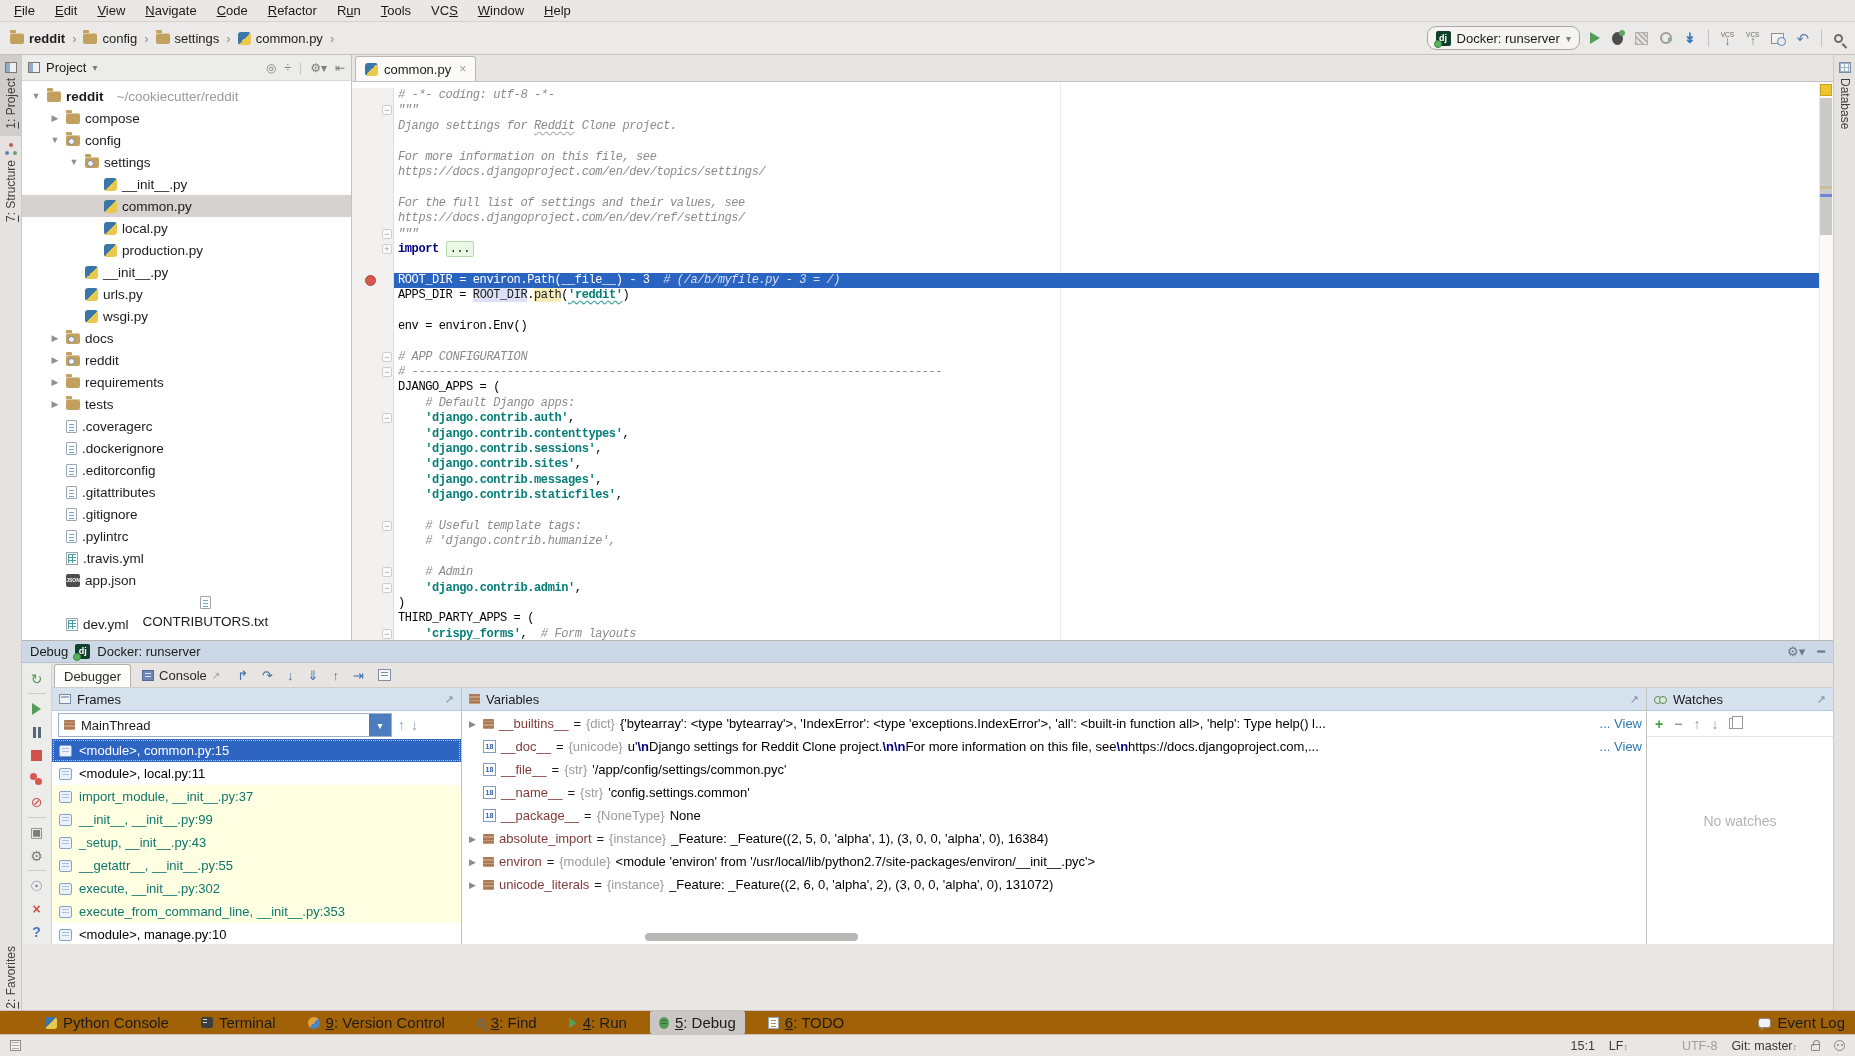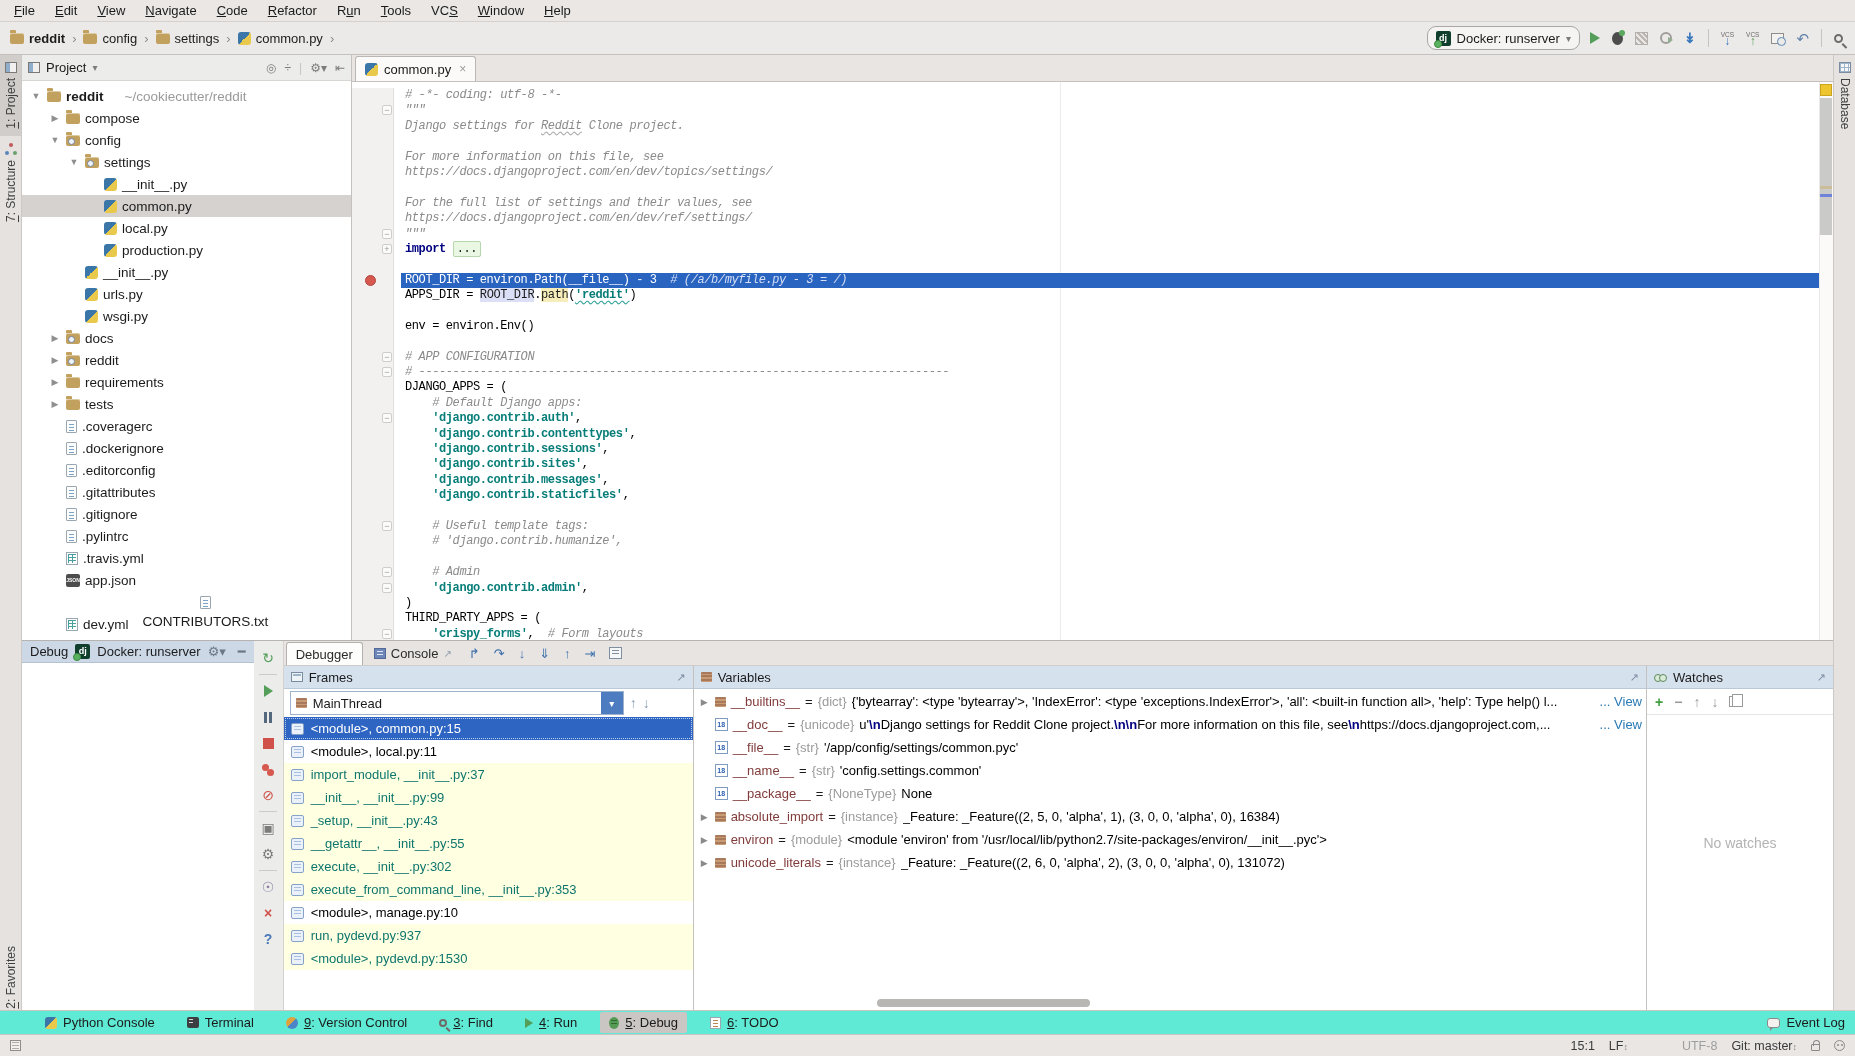--- a/index.html
+++ b/index.html
@@ -64,21 +64,21 @@
       repeating-linear-gradient(to right,#9eb4c8 0 1px,transparent 1px 4px),#f4f6f8; flex:none; }
 
   
   #project { position:absolute; left:22px; top:55px; width:330px; height:585px; background:#ffffff; border-right:1px solid #c4c1be; display:flex; flex-direction:column; }
   #project-header { height:26px; background:#ececea; border-bottom:1px solid #d8d6d3; display:flex; align-items:center; padding:0 6px; gap:6px; flex:none; }
   #project-header .ph-icons { margin-left:auto; display:flex; align-items:center; gap:8px; color:#7c7c7c; font-size:12px; }
   #tree { flex:1; overflow:hidden; padding-top:4px; }
   .tree-row { height:22px; display:flex; align-items:center; gap:5px; white-space:nowrap; font-size:13.5px; }
   .tree-row.selected { background:#d5d2d0; }
   .tw-exp { width:12px; text-align:center; color:#8f8f8f; font-size:9px; flex:none; }
-  .tree-path { color:#9a9a9a; margin-left:16px; }
+  .tree-path { color:#9a9a9a; margin-left:8px; }
   .tree-label.bold { font-weight:bold; }
 
   .fico { position:relative; flex:none; }
   .fico.folder, .fico.folder-pkg { width:14px; height:11px; background:#c2a05e; border-radius:2px; margin-top:1px; box-shadow:inset 0 1px 0 rgba(255,255,255,.45); }
   .fico.folder::before, .fico.folder-pkg::before { content:""; position:absolute; left:0; top:-3px; width:6px; height:3px; background:#c2a05e; border-radius:1px 1px 0 0; }
   .fico.folder-pkg::after { content:""; position:absolute; left:2px; top:3px; width:5px; height:5px; border-radius:50%; background:#eef4fa; border:1px solid #77849b; }
   .fico.py { width:13px; height:13px; border-radius:3px; background:linear-gradient(135deg,#3b76a8 50%,#e9c94c 50%); }
   .fico.text { width:11px; height:13px; background:#fdfdfd; border:1px solid #9aa7b0; border-radius:1px; }
   .fico.text::after { content:""; position:absolute; left:2px; right:2px; top:3px; height:7px; background:repeating-linear-gradient(to bottom,#7ba3c8 0 1px,transparent 1px 3px); }
   .fico.yml { width:12px; height:13px; background:#fff; border:1px solid #9aa7b0; }
@@ -92,40 +92,40 @@
   #ed-tabs { height:27px; background:#e8e5e3; border-bottom:1px solid #c3c0bd; display:flex; align-items:flex-end; padding-left:3px; flex:none; }
   .ed-tab { height:25px; display:inline-flex; align-items:center; gap:6px; padding:0 9px; background:#fbfaf9; border:1px solid #b9b6b3; border-bottom:none; border-radius:3px 3px 0 0; font-size:13px; }
   .ed-tab .close { color:#9a9a9a; font-size:12px; margin-left:2px; }
   #ed-body { position:relative; flex:1; overflow:hidden; }
   #margin-guide { position:absolute; left:708px; top:0; bottom:0; width:1px; background:#ececec; }
   #code-lines { position:absolute; left:0; top:6px; right:14px; }
   .code-line { display:flex; height:15.4px; line-height:15.4px; font-family:"Liberation Mono","DejaVu Sans Mono",monospace; font-size:12px; letter-spacing:-0.4px; }
   .gut { width:42px; flex:none; background:#f2f1ef; border-right:1px solid #e0dedc; position:relative; }
   .bp-dot { position:absolute; left:13px; top:2px; width:11px; height:11px; border-radius:50%; background:#d6584f; border:1px solid #b14540; }
   .fold-mark { position:absolute; right:1px; top:2px; width:10px; height:10px; line-height:9px; text-align:center; font-size:9px; color:#9a9a9a; background:#fbfbfa; border:1px solid #cfcdca; border-radius:2px; font-family:"Liberation Sans",sans-serif; letter-spacing:0; }
-  .ctxt { white-space:pre; padding-left:4px; flex:1;margin-left:7px; }
+  .ctxt { white-space:pre; padding-left:4px; flex:1; }
   .code-line.hl .ctxt { background:#2a64c1; }
   .sg-c  { color:#8a8a8a; font-style:italic; }
   .sg-cw { color:#8a8a8a; font-style:italic; text-decoration:underline wavy #b0b0b0; text-underline-offset:2px; }
   .sg-k  { color:#000080; font-weight:bold; }
   .sg-p  { color:#000; }
   .sg-s  { color:#067d78; font-weight:bold; }
   .sg-sw { color:#067d78; font-weight:bold; text-decoration:underline wavy #3aa49e; text-underline-offset:2px; }
   .sg-fold { background:#eaf7e3; border:1px solid #b7d7ae; border-radius:2px; padding:0 3px; color:#1b1b1b; }
   .sg-w  { color:#ffffff; }
   .sg-wc { color:#d6dff5; font-style:italic; }
   .sg-hlb { background:#dbe0f6; }
   .sg-hly { background:#f6edbb; }
   #ed-scroll { position:absolute; right:0; top:0; bottom:0; width:14px; background:#fbfaf9; border-left:1px solid #ebe9e7; }
   #err-stripe { position:absolute; right:1px; top:2px; width:12px; height:12px; background:#eec52f; border:1px solid #c9a51e; }
   #ed-thumb { position:absolute; right:1px; top:16px; width:12px; height:137px; background:rgba(130,130,130,.40); }
   .stripe-mark { position:absolute; right:1px; width:12px; height:3px; }
 
   
-  #debug { position:absolute; left:22px; top:640px; right:22px; height:370px; background:#fff; border-top:1px solid #b6b3b0; display:flex; flex-direction:row; }
+  #debug { position:absolute; left:22px; top:640px; right:22px; height:304px; background:#fff; border-top:1px solid #b6b3b0; display:flex; flex-direction:column; }
   #debug-title { height:22px; background:#ccd8e6; border-bottom:1px solid #b4c2d2; display:flex; align-items:center; gap:7px; padding:0 8px; flex:none; }
   #debug-title .dt-right { margin-left:auto; display:flex; gap:12px; color:#6b7888; font-size:13px; align-items:center; }
   #debug-content { flex:1; display:flex; min-height:0; }
   #dbg-strip { width:30px; flex:none; background:#ececea; border-right:1px solid #d5d2cf; display:flex; flex-direction:column; align-items:center; padding-top:4px; }
   .ds-ic { height:26px; display:flex; align-items:center; justify-content:center; width:100%; font-size:14px; }
   .ds-sep { width:18px; height:1px; background:#cdcac7; margin:3px 0; }
   #dbg-main { flex:1; display:flex; flex-direction:column; min-width:0; }
   #dbg-tabs { height:25px; background:#e7e4e2; border-bottom:1px solid #cfccc9; display:flex; align-items:flex-end; gap:2px; padding-left:2px; flex:none; }
   .dbg-tab { height:23px; display:inline-flex; align-items:center; gap:5px; padding:0 9px; font-size:13px; color:#2b2b2b; }
   .dbg-tab.active { background:#fdfdfc; border:1px solid #b3b0ad; border-bottom:none; border-radius:3px 3px 0 0; }
@@ -173,21 +173,21 @@
   #vars-hscroll { position:absolute; left:183px; bottom:3px; width:213px; height:8px; background:#b9b7b4; border-radius:4px; }
 
   #watches-toolbar { height:26px; display:flex; align-items:center; gap:11px; padding:0 8px; border-bottom:1px solid #e6e4e2; flex:none; }
   #watches-toolbar .wt { font-size:14px; font-weight:bold; color:#9a9a9a; }
   #watches-toolbar .wt.plus { color:#3f9e3f; }
   .ic-copy { width:9px; height:11px; border:1px solid #9a9a9a; background:#fff; position:relative; }
   .ic-copy::after { content:""; position:absolute; left:2px; top:-3px; width:9px; height:11px; border:1px solid #9a9a9a; background:#fff; }
   #watches-empty { flex:1; display:flex; align-items:center; justify-content:center; color:#b3b3b3; font-size:14px; padding-bottom:40px; }
 
   
-  #toolbar { position:absolute; left:0; top:1010px; right:0; height:24px; background:#5eead4; border-top:1px solid #c8c5c2; display:flex; align-items:center; gap:4px; padding-left:30px; font-size:13px; }
+  #toolbar { position:absolute; left:0; top:1010px; right:0; height:24px; background:#a16207; border-top:1px solid #c8c5c2; display:flex; align-items:center; gap:4px; padding-left:30px; font-size:15px; }
   .tw-btn { display:flex; align-items:center; gap:6px; padding:3px 9px; border-radius:2px; }
   .tw-btn.active { background:#c9c6c3; }
   #toolbar .right { margin-left:auto; display:flex; align-items:center; gap:6px; padding-right:10px; }
   .ic-pyc { width:12px; height:12px; border-radius:3px; background:linear-gradient(135deg,#3b76a8 50%,#e9c94c 50%); }
   .ic-term { width:12px; height:11px; background:#3c3f41; border-radius:2px; position:relative; }
   .ic-term::after { content:""; position:absolute; left:2px; top:2px; width:4px; height:1px; background:#d8d8d8; box-shadow:0 3px 0 #d8d8d8; }
   .ic-vc9 { width:12px; height:12px; border-radius:50%; background:linear-gradient(135deg,#e0a33c 50%,#4c84c8 50%); }
   .ic-find { width:8px; height:8px; border:2px solid #6e6b68; border-radius:50%; position:relative; }
   .ic-find::after { content:""; position:absolute; left:6px; top:6px; width:5px; height:2px; background:#6e6b68; transform:rotate(45deg); transform-origin:0 0; }
   .ic-run4 { width:0; height:0; border-left:8px solid #549e5a; border-top:5px solid transparent; border-bottom:5px solid transparent; }

